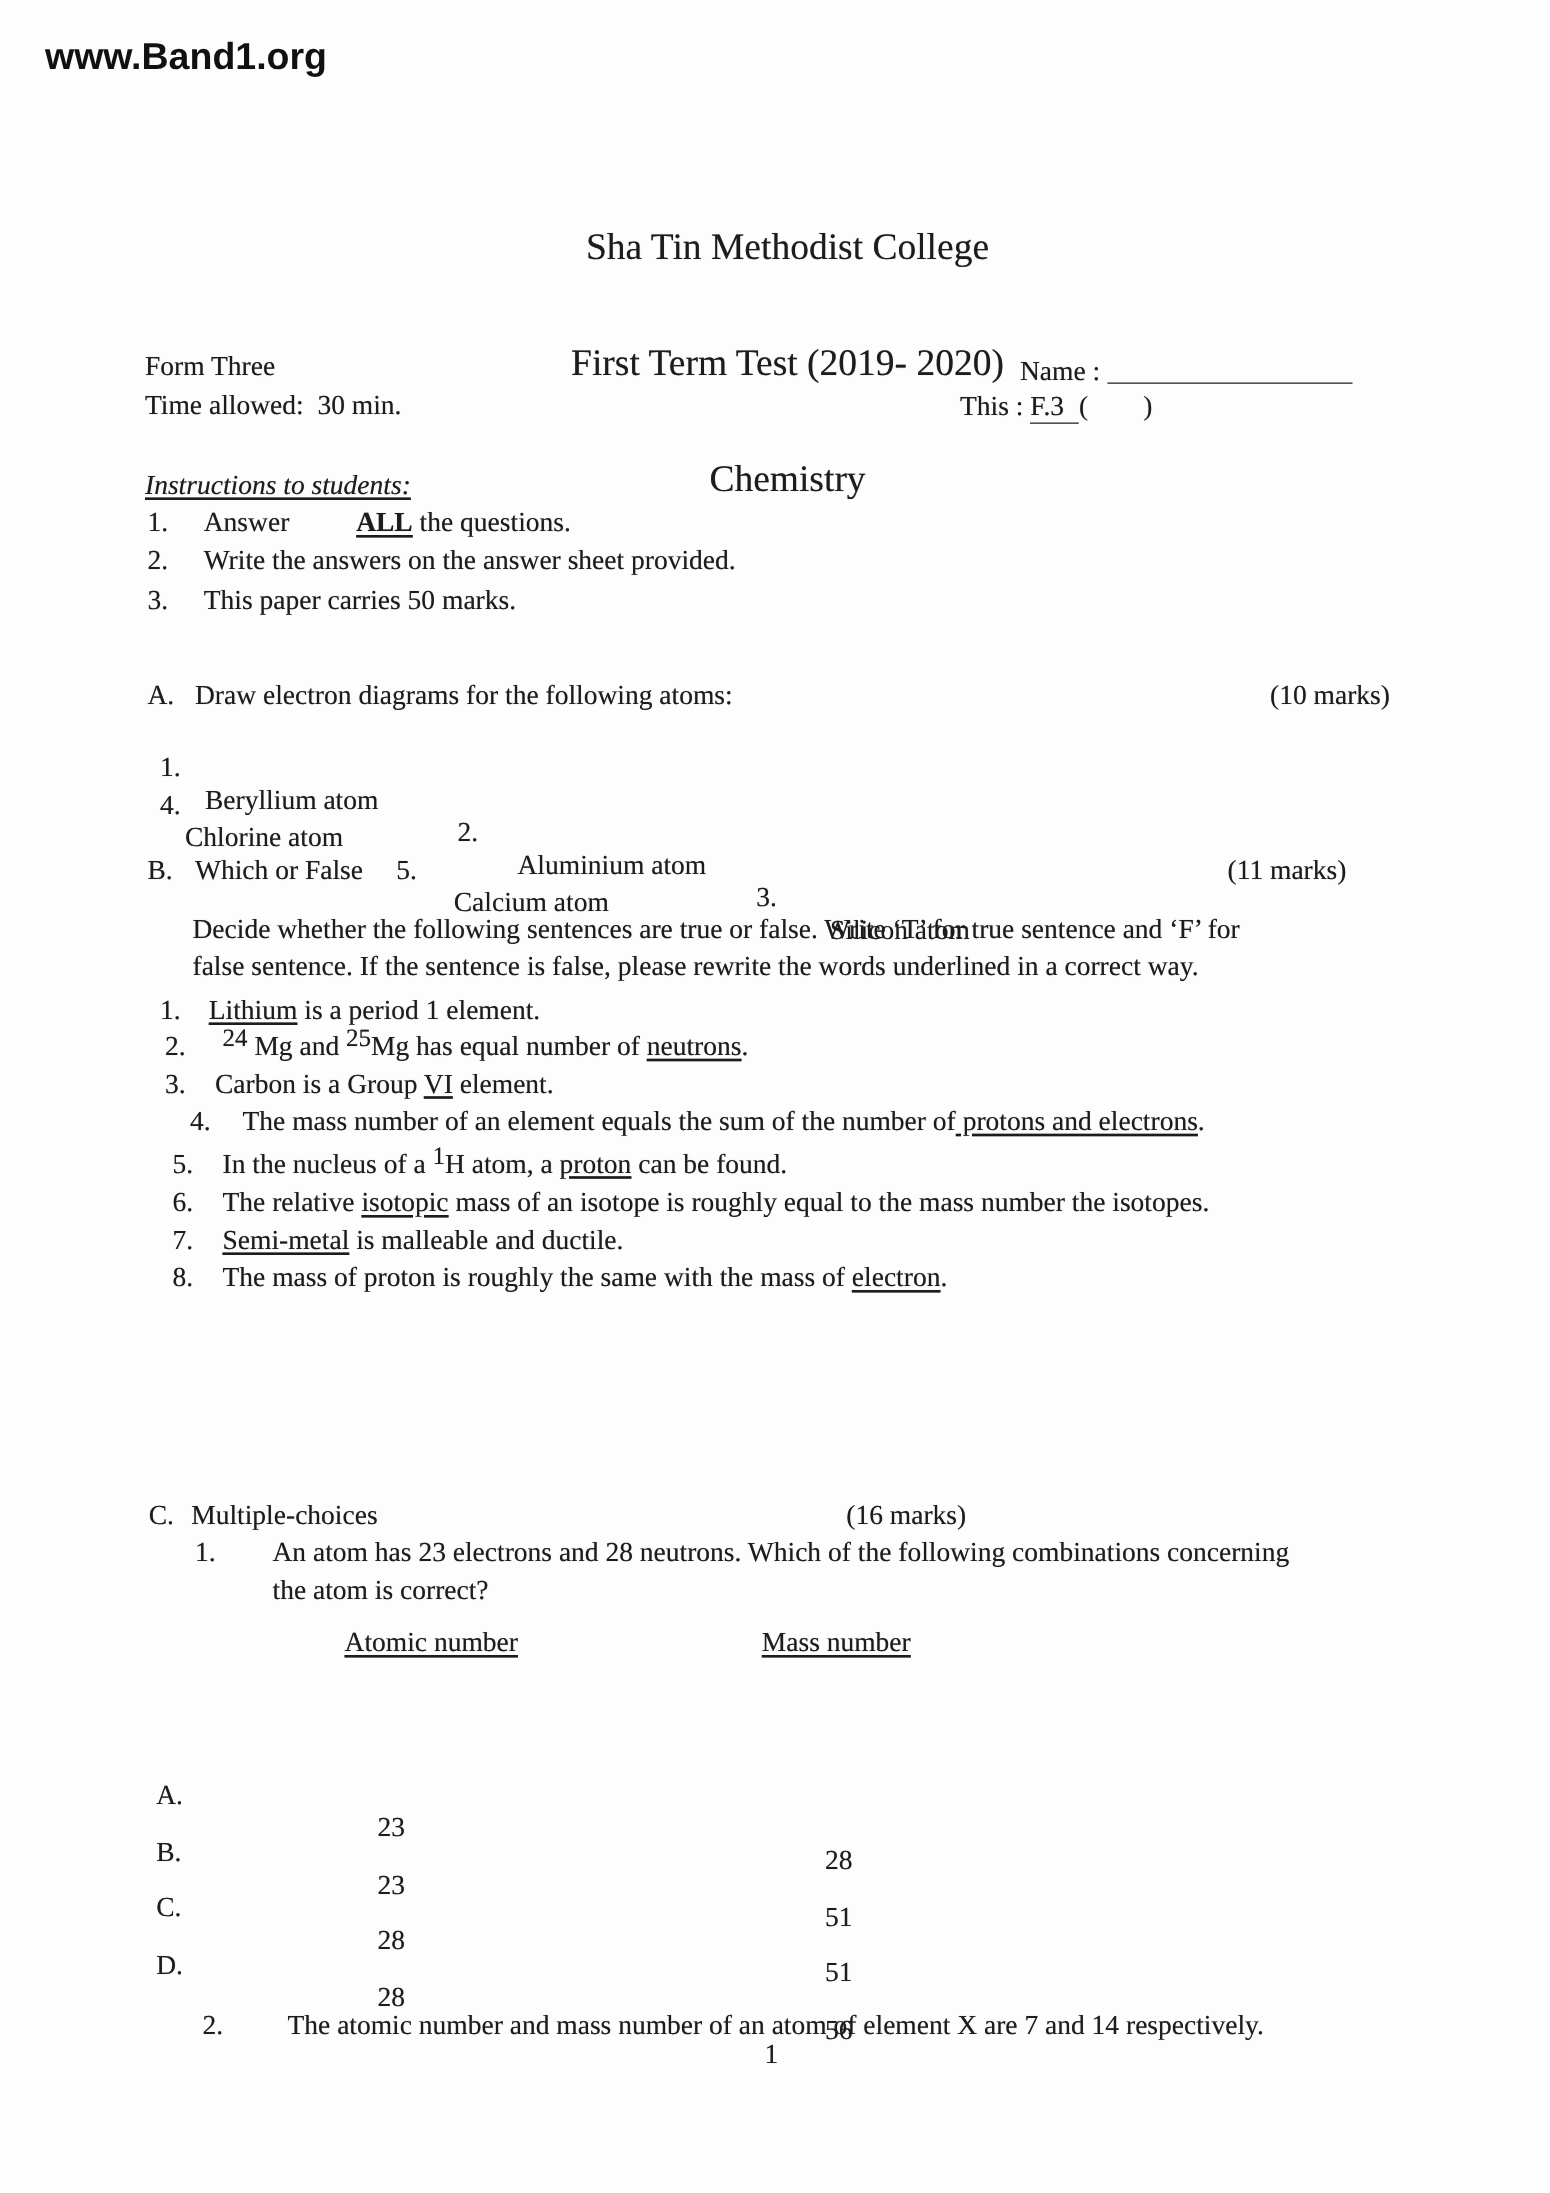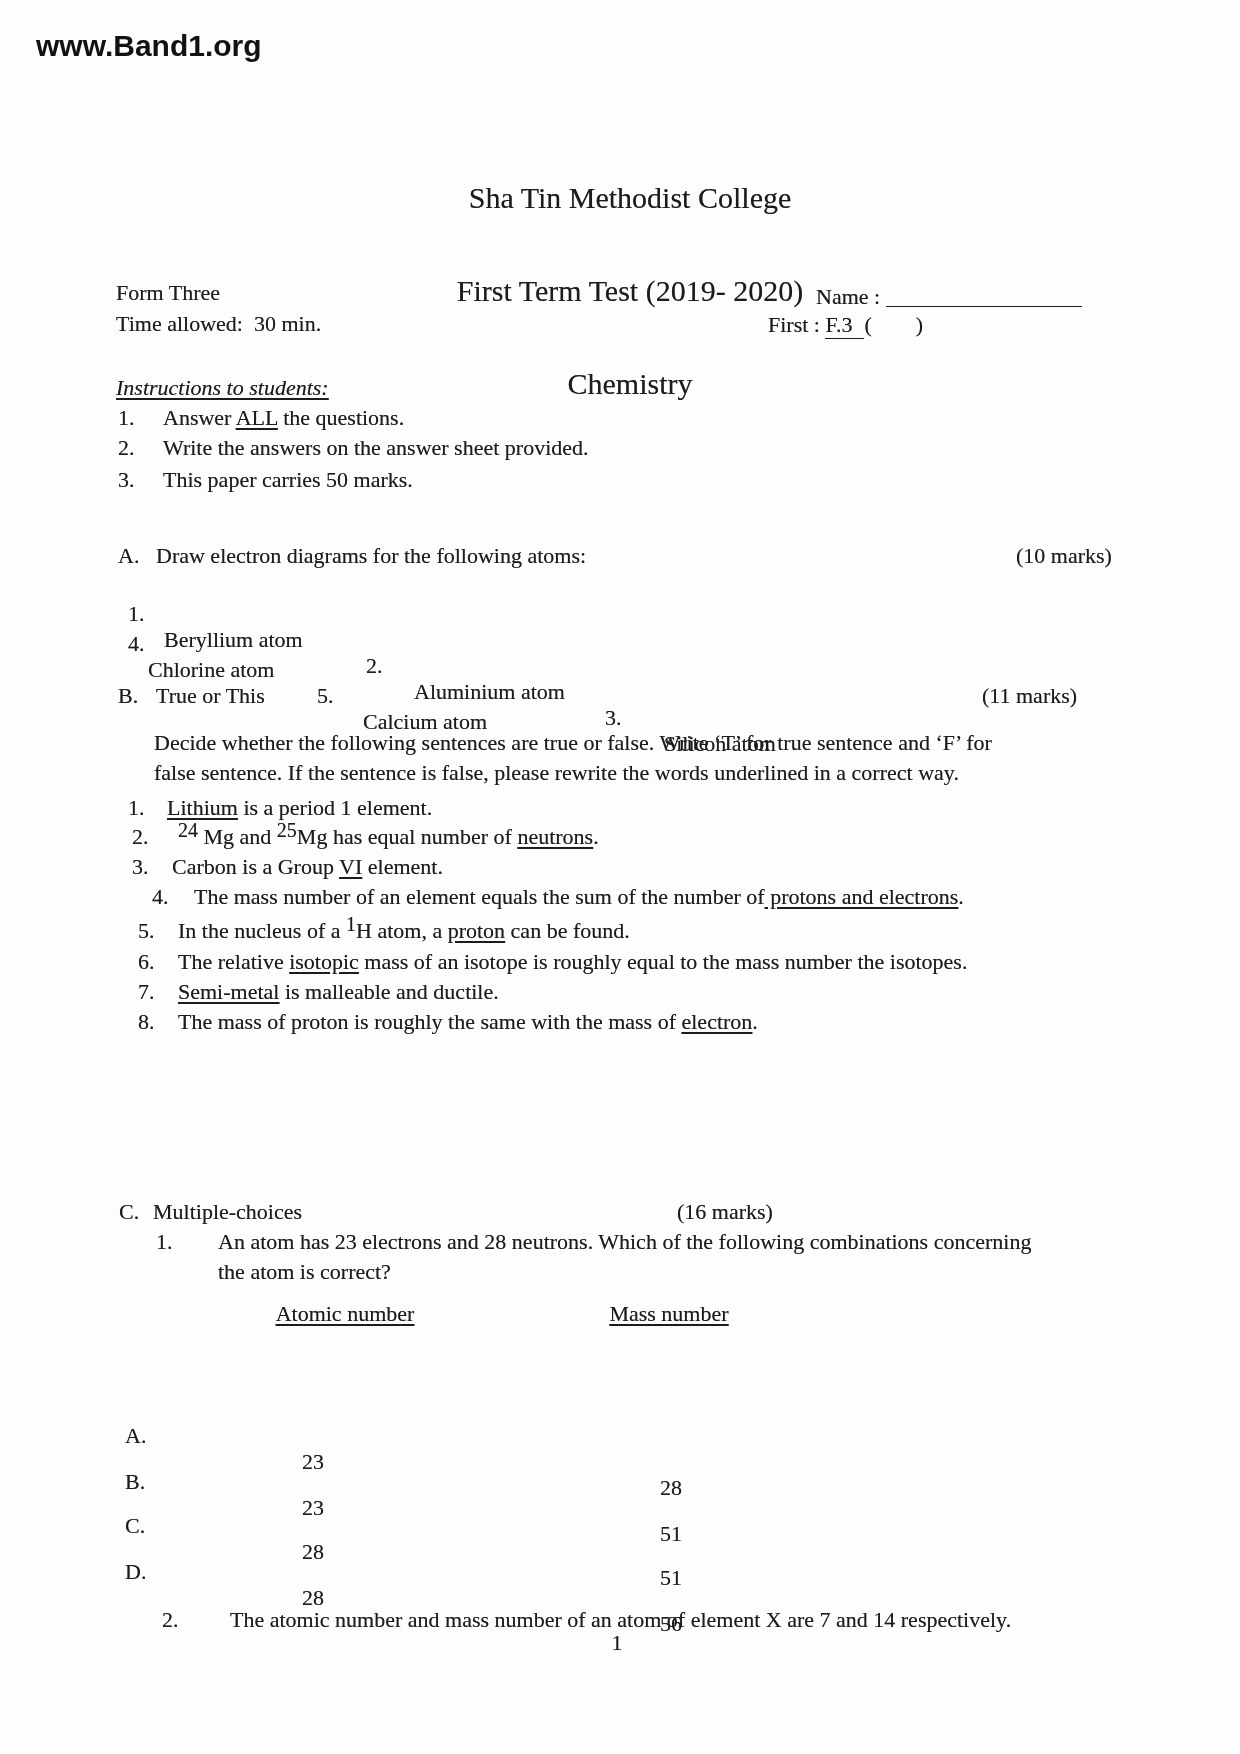--- a/index.html
+++ b/index.html
@@ -18,21 +18,21 @@
     white-space:pre;
   }
   .abs{position:absolute;white-space:pre;}
   .sans{
     font-family:"Liberation Sans","DejaVu Sans",sans-serif;
     font-weight:600;font-size:30px;line-height:36px;
     text-shadow:none;color:#111;
   }
   .title{font-size:30px;line-height:31px;text-align:center;}
   .it{font-style:italic;}
-  .b{font-weight:normal;}
+  .b{font-weight:bold;margin-left:48px;}
   .u{text-decoration:underline;text-decoration-thickness:1.5px;text-underline-offset:3px;}
   .sup{font-size:20px;line-height:0;position:relative;top:-7px;}
   .fill-line{
     display:inline-block;border-bottom:1.6px solid #1c1c1c;
     height:1em;transform:translateY(3px);
   }
   .ublock{
     display:inline-block;border-bottom:1.6px solid #1c1c1c;
     padding-right:12px;
   }
@@ -48,21 +48,21 @@
   <div class="abs title" style="left:20px;top:120px;width:1220px;">
     <div>Sha Tin Methodist College</div>
     <div>First Term Test (2019- 2020)</div>
     <div>Chemistry</div>
   </div>
 
   <div class="line" style="left:116px;top:280px;">Form Three</div>
   <div class="line" style="left:116px;top:311px;">Time allowed:  30 min.</div>
 
   <div class="line" style="left:816px;top:281px;"><span>Name :</span> <span class="fill-line" style="width:196px;"></span></div>
-  <div class="line" style="left:768px;top:312px;"><span>First :</span> <span class="ublock">F.3</span><span>(        )</span></div>
+  <div class="line" style="left:768px;top:312px;"><span>This :</span> <span class="ublock">F.3</span><span>(        )</span></div>
 
   <div class="line it u" style="left:116px;top:375px;">Instructions to students:</div>
 
   <div class="line" style="left:118px;top:405px;">1.</div>
   <div class="line" style="left:163px;top:405px;"><span>Answer </span><span class="b u">ALL</span><span> the questions.</span></div>
 
   <div class="line" style="left:118px;top:435px;">2.</div>
   <div class="line" style="left:163px;top:435px;">Write the answers on the answer sheet provided.</div>
 
   <div class="line" style="left:118px;top:467px;">3.</div>
@@ -81,21 +81,21 @@
     <span class="abs" style="left:664px;">Silicon atom</span>
   </div>
   <div class="line" style="left:0;top:605px;width:100%;height:26px;">
     <span class="abs" style="left:128px;">4.</span>
     <span class="abs" style="left:148px;text-align:center;">Chlorine atom</span>
     <span class="abs" style="left:317px;">5.</span>
     <span class="abs" style="left:363px;">Calcium atom</span>
   </div>
 
   <div class="line" style="left:118px;top:683px;">B.</div>
-  <div class="line" style="left:156px;top:683px;">True or This</div>
+  <div class="line" style="left:156px;top:683px;">Which or False</div>
   <div class="line" style="left:982px;top:683px;">(11 marks)</div>
 
   <div class="line" style="left:154px;top:730px;">Decide whether the following sentences are true or false. Write ‘T’ for true sentence and ‘F’ for</div>
   <div class="line" style="left:154px;top:760px;">false sentence. If the sentence is false, please rewrite the words underlined in a correct way.</div>
 
   <div id="b-items">
       <div class="line" style="left: 128px; top: 795px;">1.</div>
       <div class="line" style="left: 167px; top: 795px;"><span class="u">Lithium</span><span> is a period 1 element.</span></div>
       <div class="line" style="left: 132px; top: 824px;">2.</div>
       <div class="line" style="left: 178px; top: 824px;"><span class="sup">24</span><span> Mg and </span><span class="sup">25</span><span>Mg has equal number of </span><span class="u">neutrons</span><span>.</span></div>

